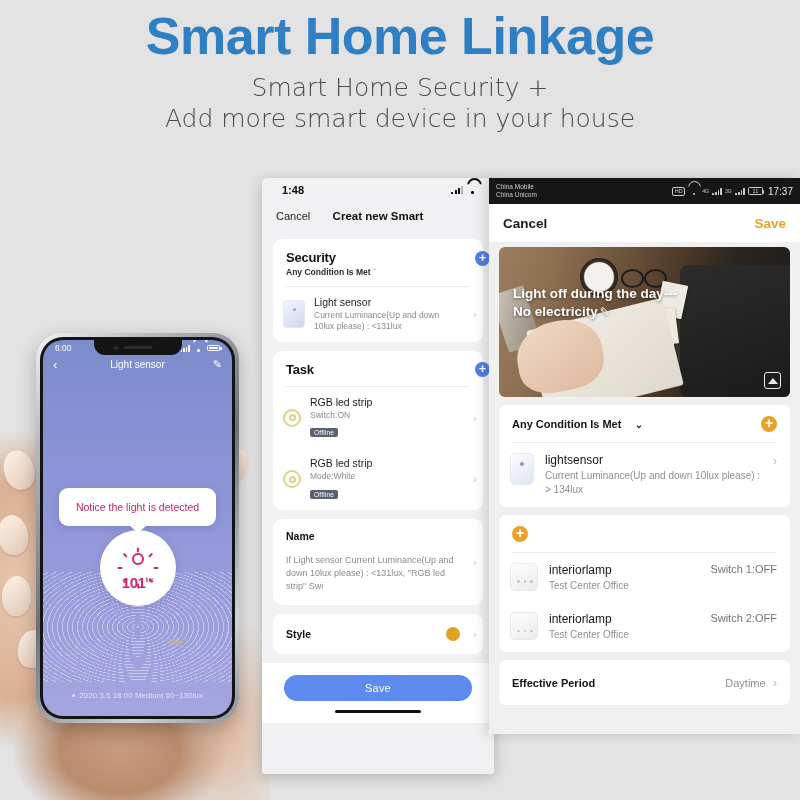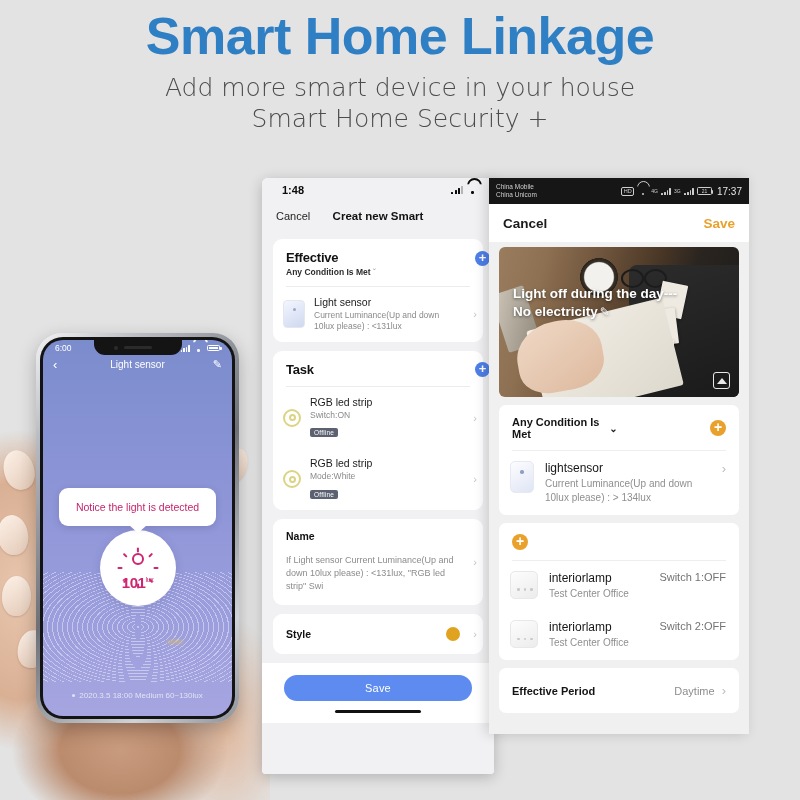--- a/index.html
+++ b/index.html
@@ -227,21 +227,21 @@
     width:100%; height:26px; border-radius:14px; background:#5d8bf0; color:#fff;
     font-size:11px; display:flex; align-items:center; justify-content:center;
     letter-spacing:.2px;
   }
   .home-ind { width:86px;height:3px;border-radius:2px;background:#111;margin:9px auto 0 auto;}
 
   
   .phone-right {
     position: absolute;
     left: 489px; top: 178px;
-    width: 260px; height: 556px;
+    width: 311px; height: 556px;
     background:#f0f0f0; overflow:hidden;
     box-shadow: -3px 0 12px rgba(0,0,0,.16);
     font-family: "Liberation Sans", sans-serif;
   }
   .and-status {
     height:26px; background:#161616; color:#cfcfcf;
     display:flex; align-items:center; justify-content:space-between; padding:0 7px;
   }
   .carrier { font-size:6.5px; line-height:1.25; }
   .and-right { display:flex; align-items:center; gap:3px; }
@@ -351,22 +351,22 @@
   .erow .achev { color:#bdbdbd; font-size:13px; }
 </style>
 </head>
 <body>
 
 <div id="stage">
 
   <div class="header">
     <h1>Smart Home Linkage</h1>
     <div class="sub">
+      <div>Smart Home Security +</div>
       <div>Add more smart device in your house</div>
-      <div>Smart Home Security +</div>
     </div>
   </div>
 
   <div class="hand">
     <div class="nail" style="left:14px;  top:120px; width:30px; height:40px; transform:rotate(-16deg);"></div>
     <div class="nail" style="left:8px;   top:185px; width:30px; height:40px; transform:rotate(-8deg);"></div>
     <div class="nail" style="left:12px;  top:246px; width:29px; height:40px; transform:rotate(2deg);"></div>
     <div class="nail" style="left:28px;  top:300px; width:28px; height:38px; transform:rotate(10deg);"></div>
     <div class="nail" style="left:235px; top:118px; width:22px; height:34px; transform:rotate(16deg);"></div>
   </div>
@@ -448,21 +448,21 @@
         </span>
       </div>
 
       <div class="mid-nav">
         <span class="cancel">Cancel</span>
         <span class="title">Creat new Smart</span>
       </div>
 
       <div class="card">
         <div class="card-head">
-          <h3>Effective</h3>
+          <h3>Security</h3>
           <div class="sub">
             <span>Any Condition Is Met</span>
             <span class="car">ˇ</span>
           </div>
           <div class="plus-blue">+</div>
         </div>
         <div class="divline"></div>
         <div class="row">
           <div class="dev-ico blue-strip"></div>
           <div class="txt">

